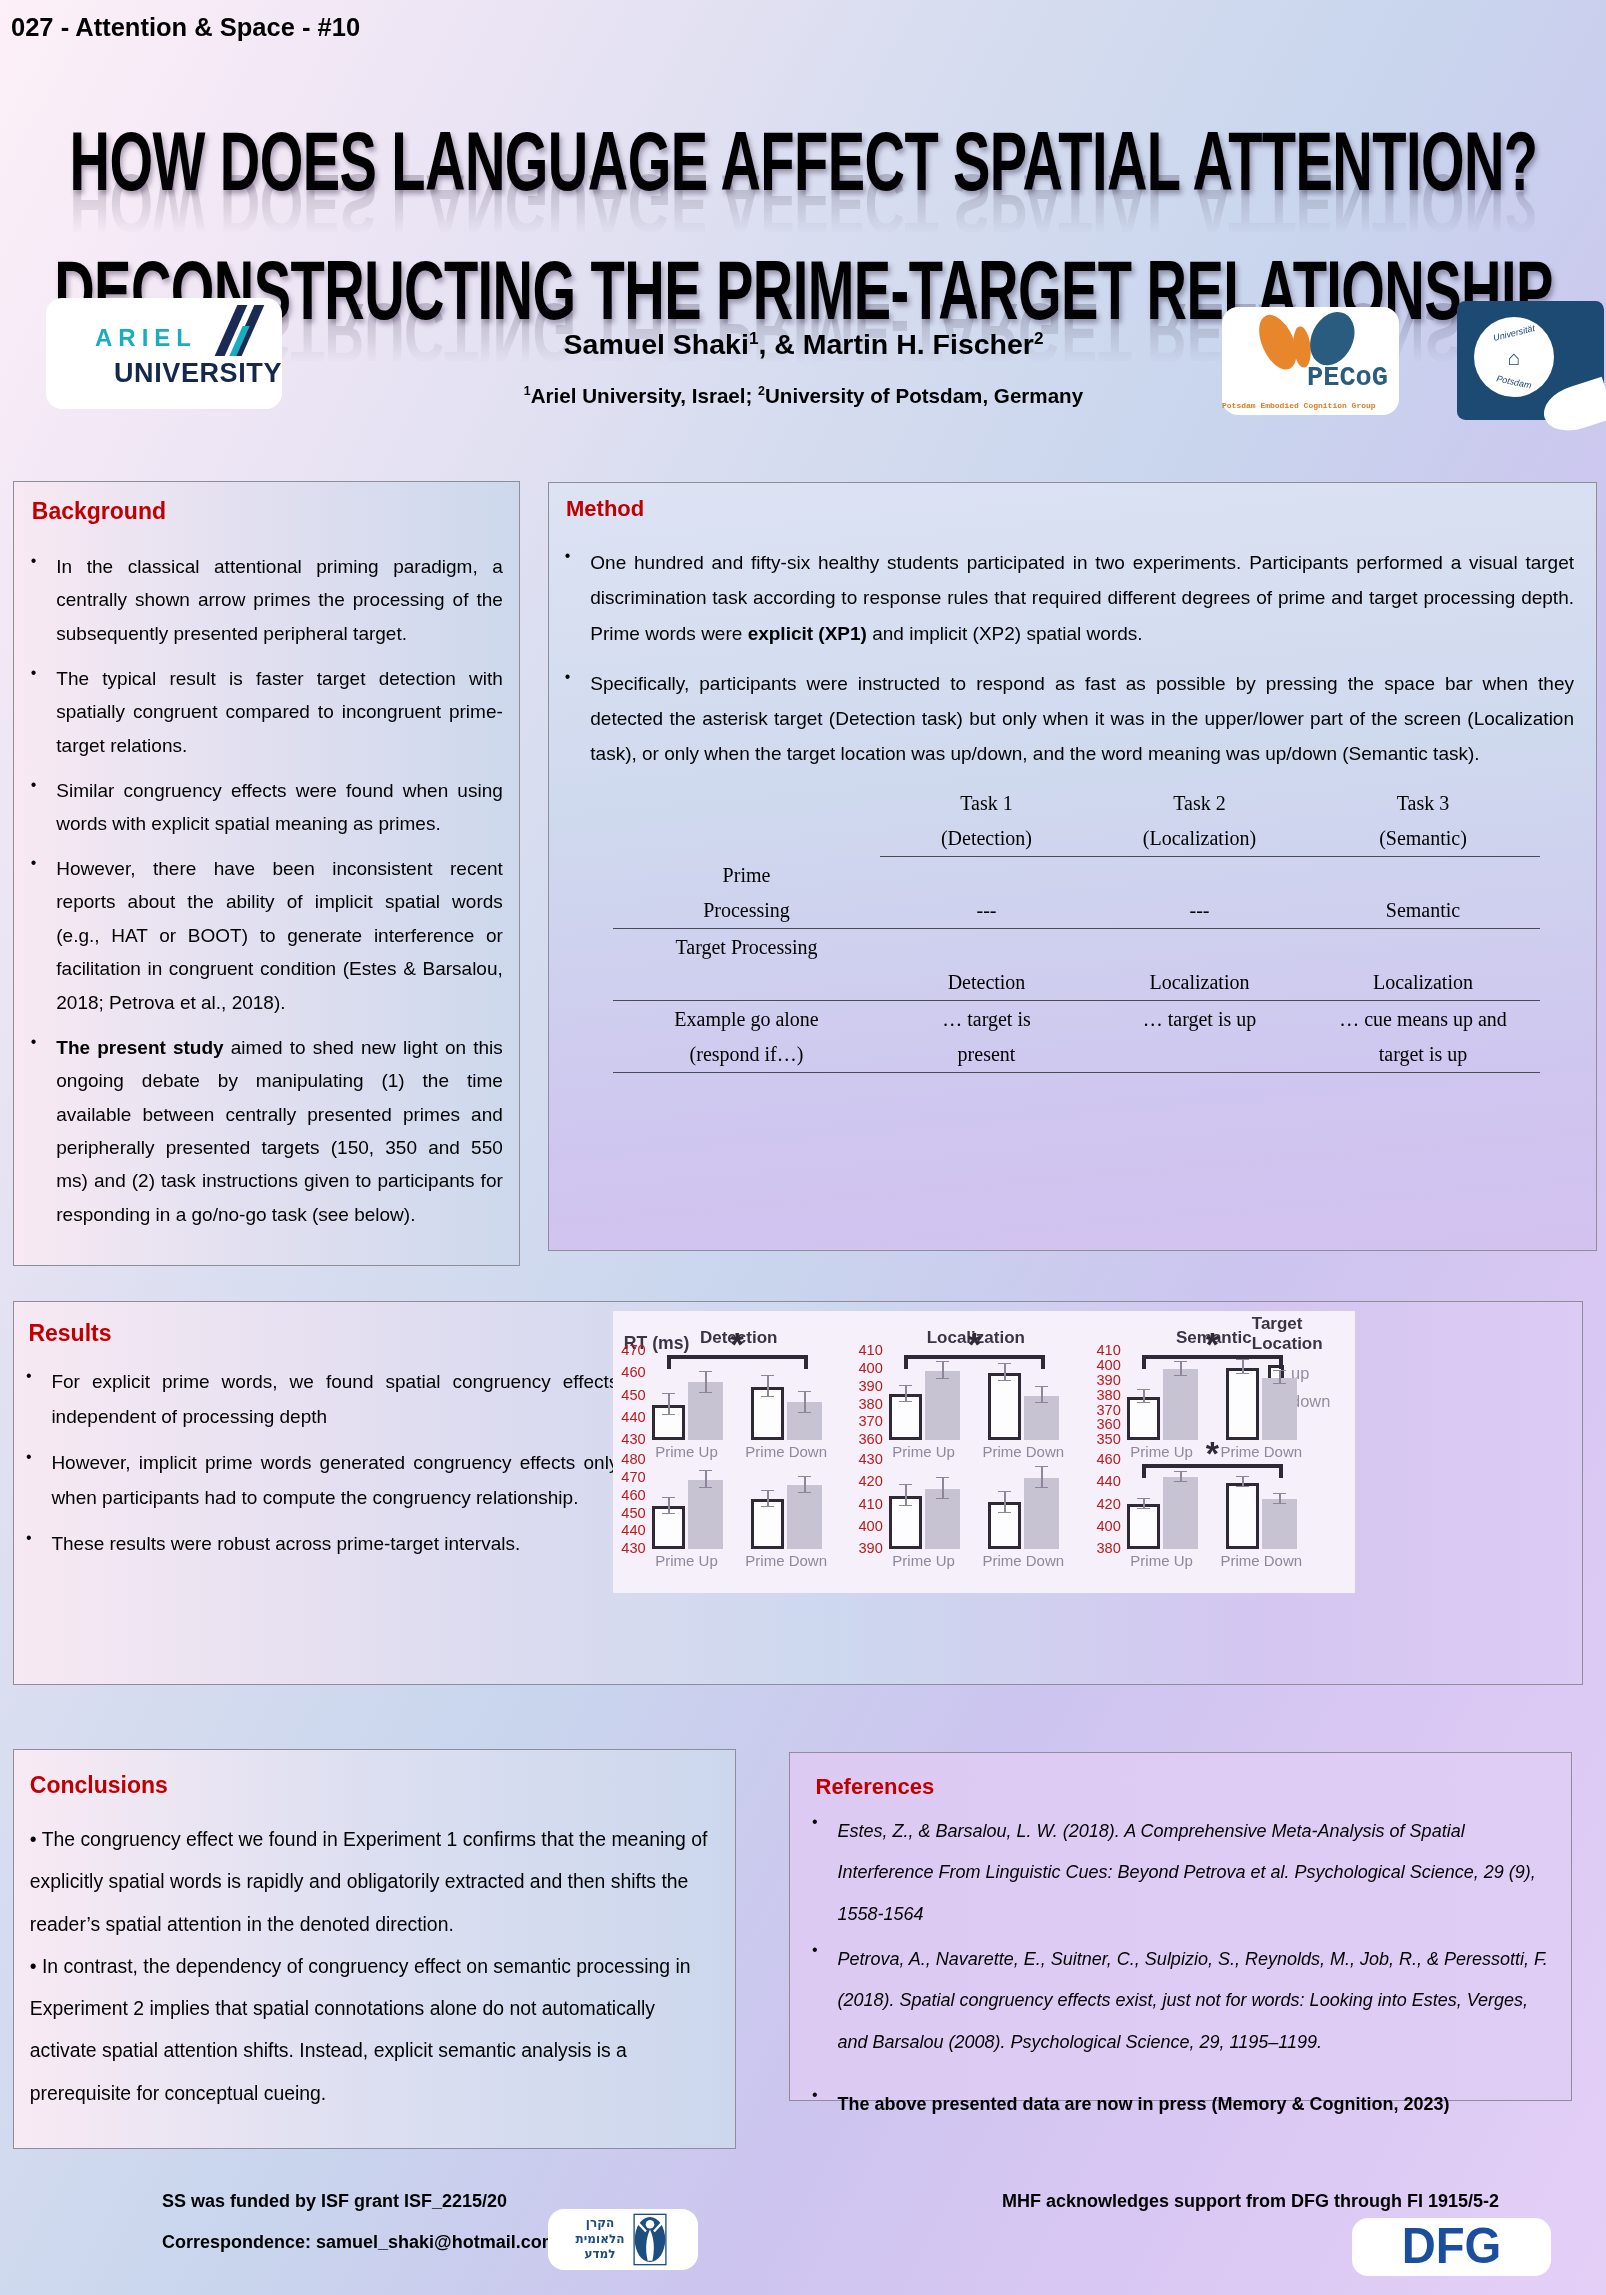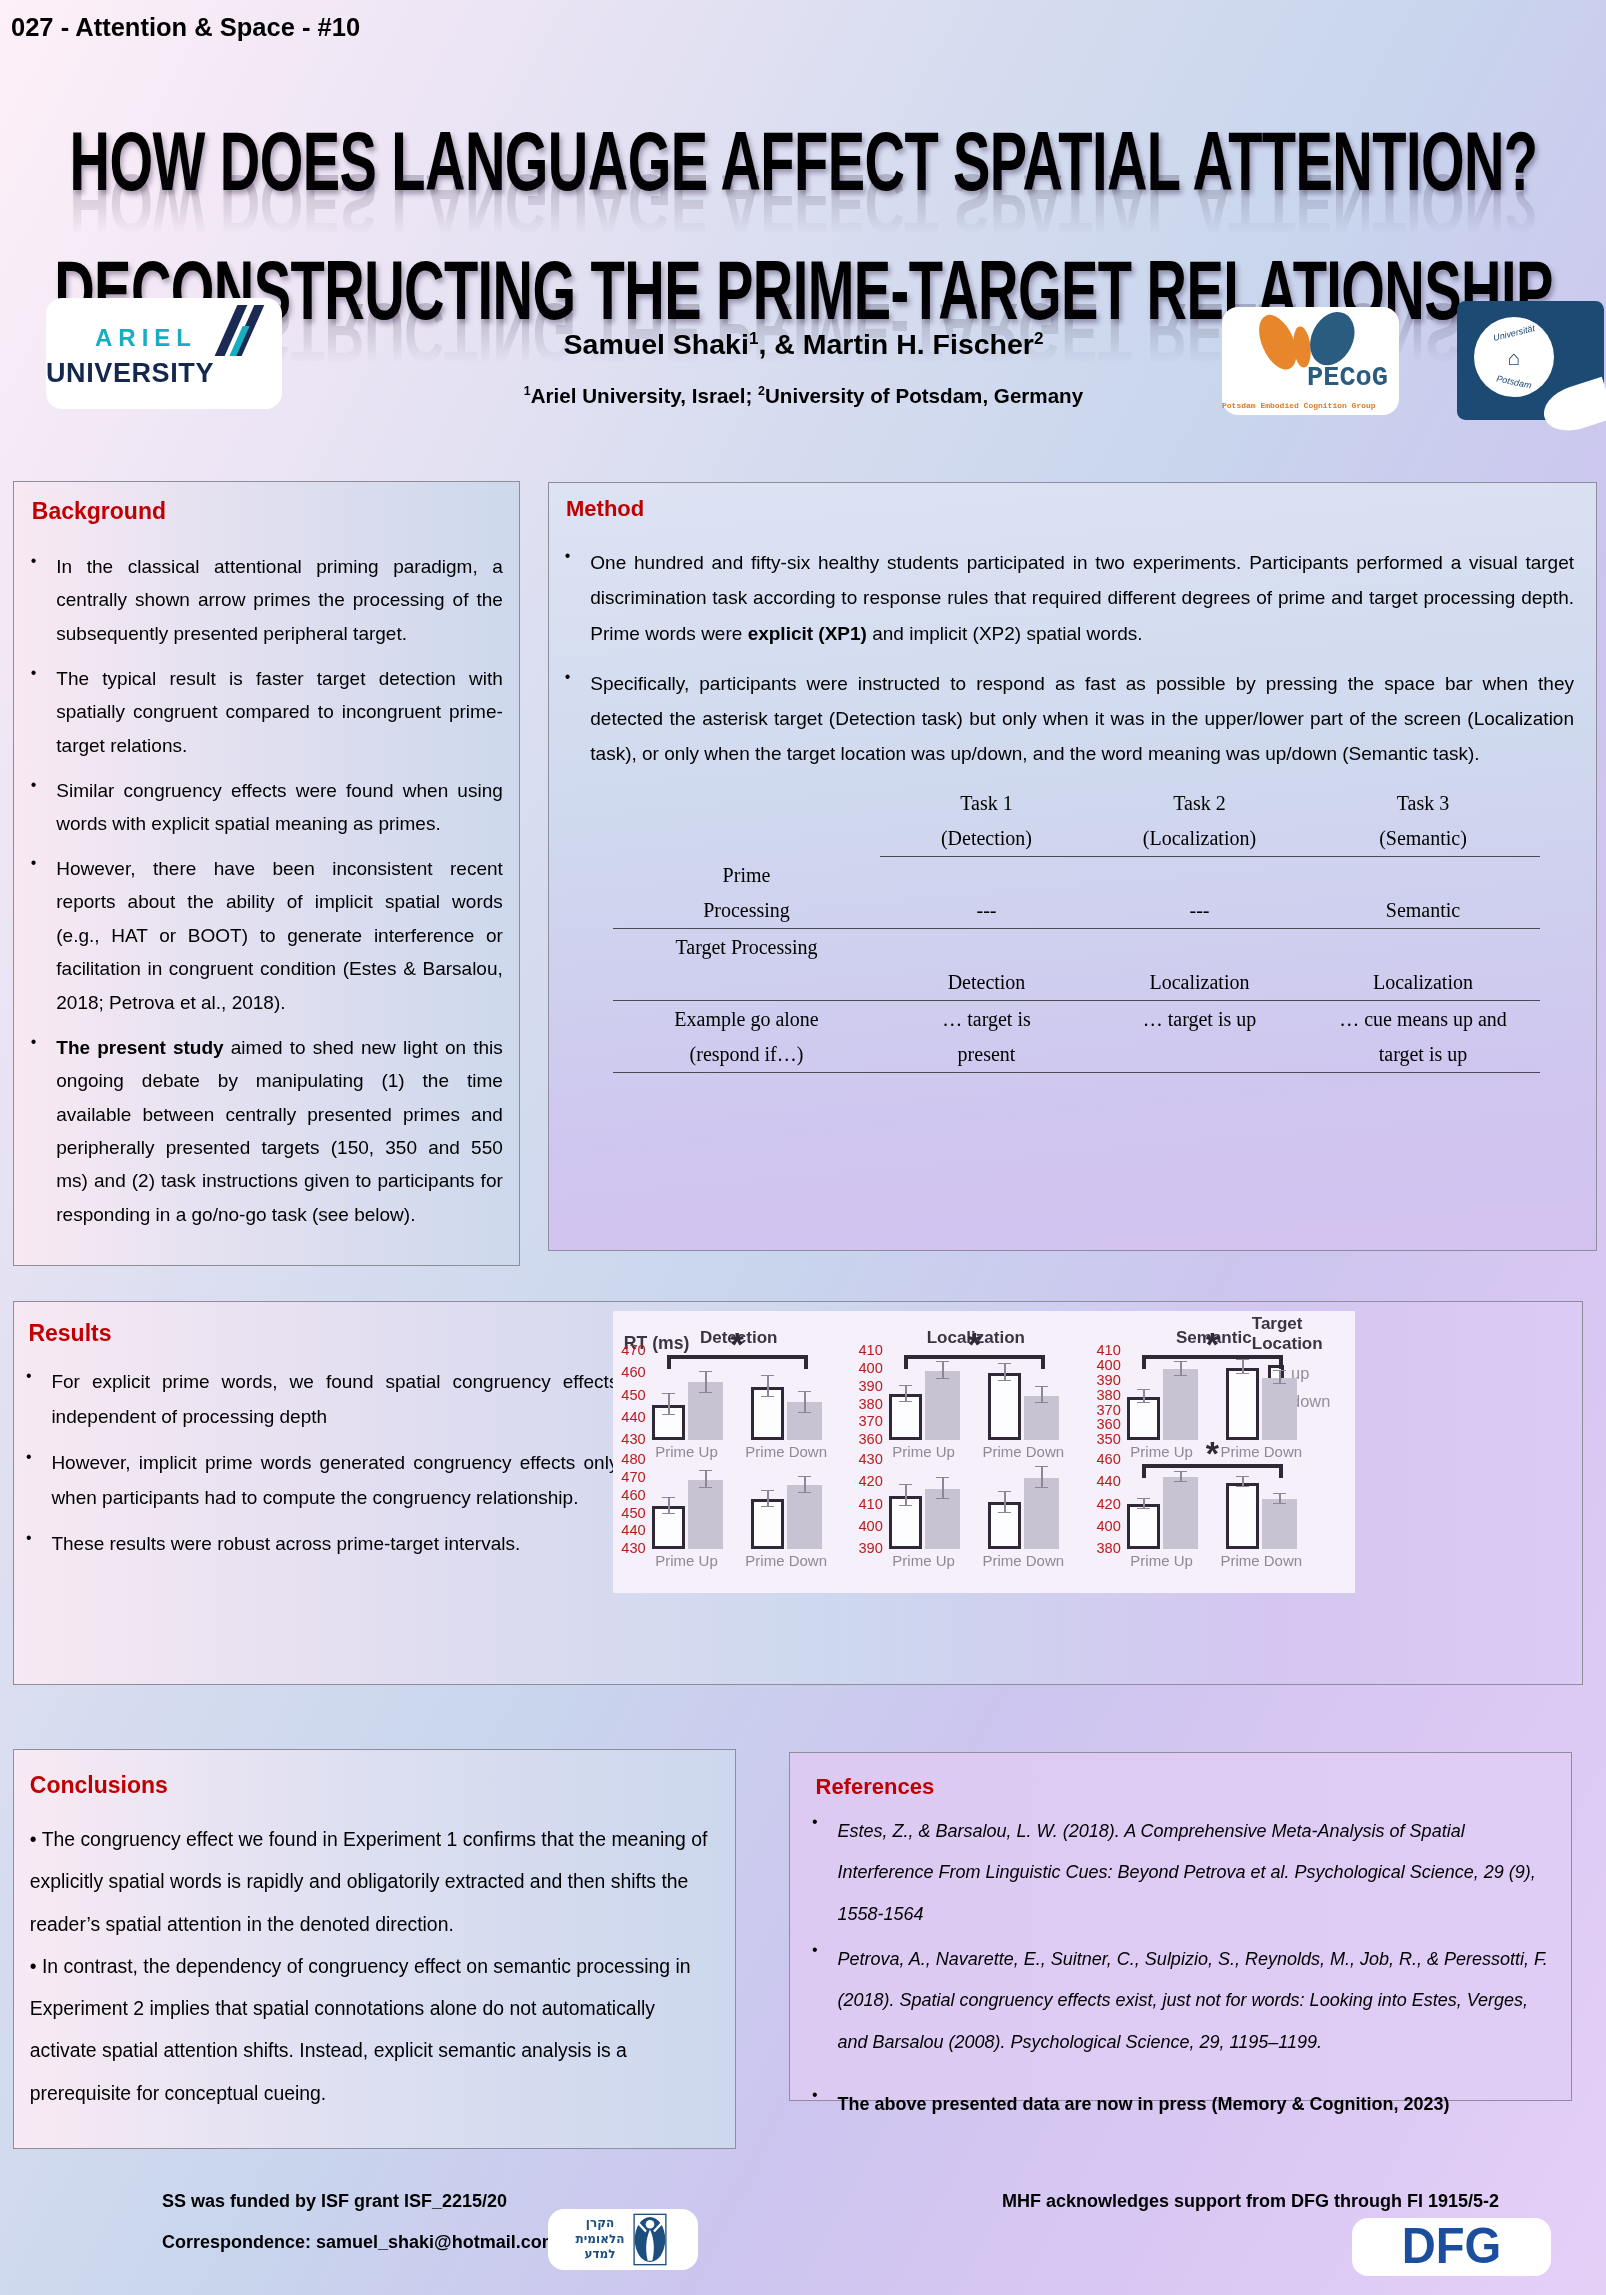--- a/index.html
+++ b/index.html
@@ -27,21 +27,21 @@
             mask-image: linear-gradient(to bottom, transparent 18%, rgba(0,0,0,0.8) 80%);
   }
   
   #authors { position:absolute; left:0; right:0; top:328px; text-align:center; font-size:28.5px; font-weight:bold; }
   #authors sup, #affiliations sup { font-size:60%; vertical-align:super; }
   #affiliations { position:absolute; left:0; right:0; top:384px; text-align:center; font-size:20.6px; font-weight:bold; }
   
   .logo-box { position:absolute; background:#fff;border-radius:16px; }
   #ariel-logo { left:46px; top:298px; width:236px; height:111px; }
   .ariel-l1 { position:absolute; left:0; right:36px; top:25.5px; text-align:center; color:#18aec2; font-size:24px; font-weight:bold; letter-spacing:6px; }
-  .ariel-l2 { position:absolute; left:0; right:0; top:60px; text-align:left; color:#14284e; font-size:27px; font-weight:bold; letter-spacing:0.6px; }
+  .ariel-l2 { position:absolute; left:0; right:0; top:60px; text-align:right; color:#14284e; font-size:27px; font-weight:bold; letter-spacing:0.6px; }
   .ariel-mark { position:absolute; right:18px; top:7.3px; width:49px; height:51px; }
   .ariel-mark .am1, .ariel-mark .am2 { position:absolute; top:0; bottom:0; width:9.7px; background:#1b2a52; transform:skewX(-24deg); }
   .ariel-mark .am1 { left:11px; } .ariel-mark .am2 { left:28px; }
   .ariel-mark .am3 { position:absolute; left:20.6px; top:20.6px; width:7.3px; height:30px; background:#18aec2; transform:skewX(-24deg); }
   #pecog-logo { left:1222px; top:307px; width:177px; height:108px; }
   .pecog-name { position:absolute; right:11px; top:56px; color:#2a5c80; font-family:"Liberation Mono", monospace; font-weight:bold; font-size:27px; }
   .pecog-cap { position:absolute; left:0; right:0; bottom:4.9px; text-align:left; color:#e07b22; font-family:"Liberation Mono", monospace; font-size:8px; font-weight:bold; }
   #potsdam-logo { left:1457px; top:301px; width:147px; height:119px; background:#1d4a73; border-radius:8.5px; }
   .pcircle { position:absolute; left:17px; top:16px; width:80px; height:80px; border-radius:50%; background:#fff; }
   .ptxt1 { position:absolute; left:6px; top:11px; width:68px; text-align:center; color:#1d4a73; font-size:9px; font-style:italic; transform:rotate(-14deg); }

